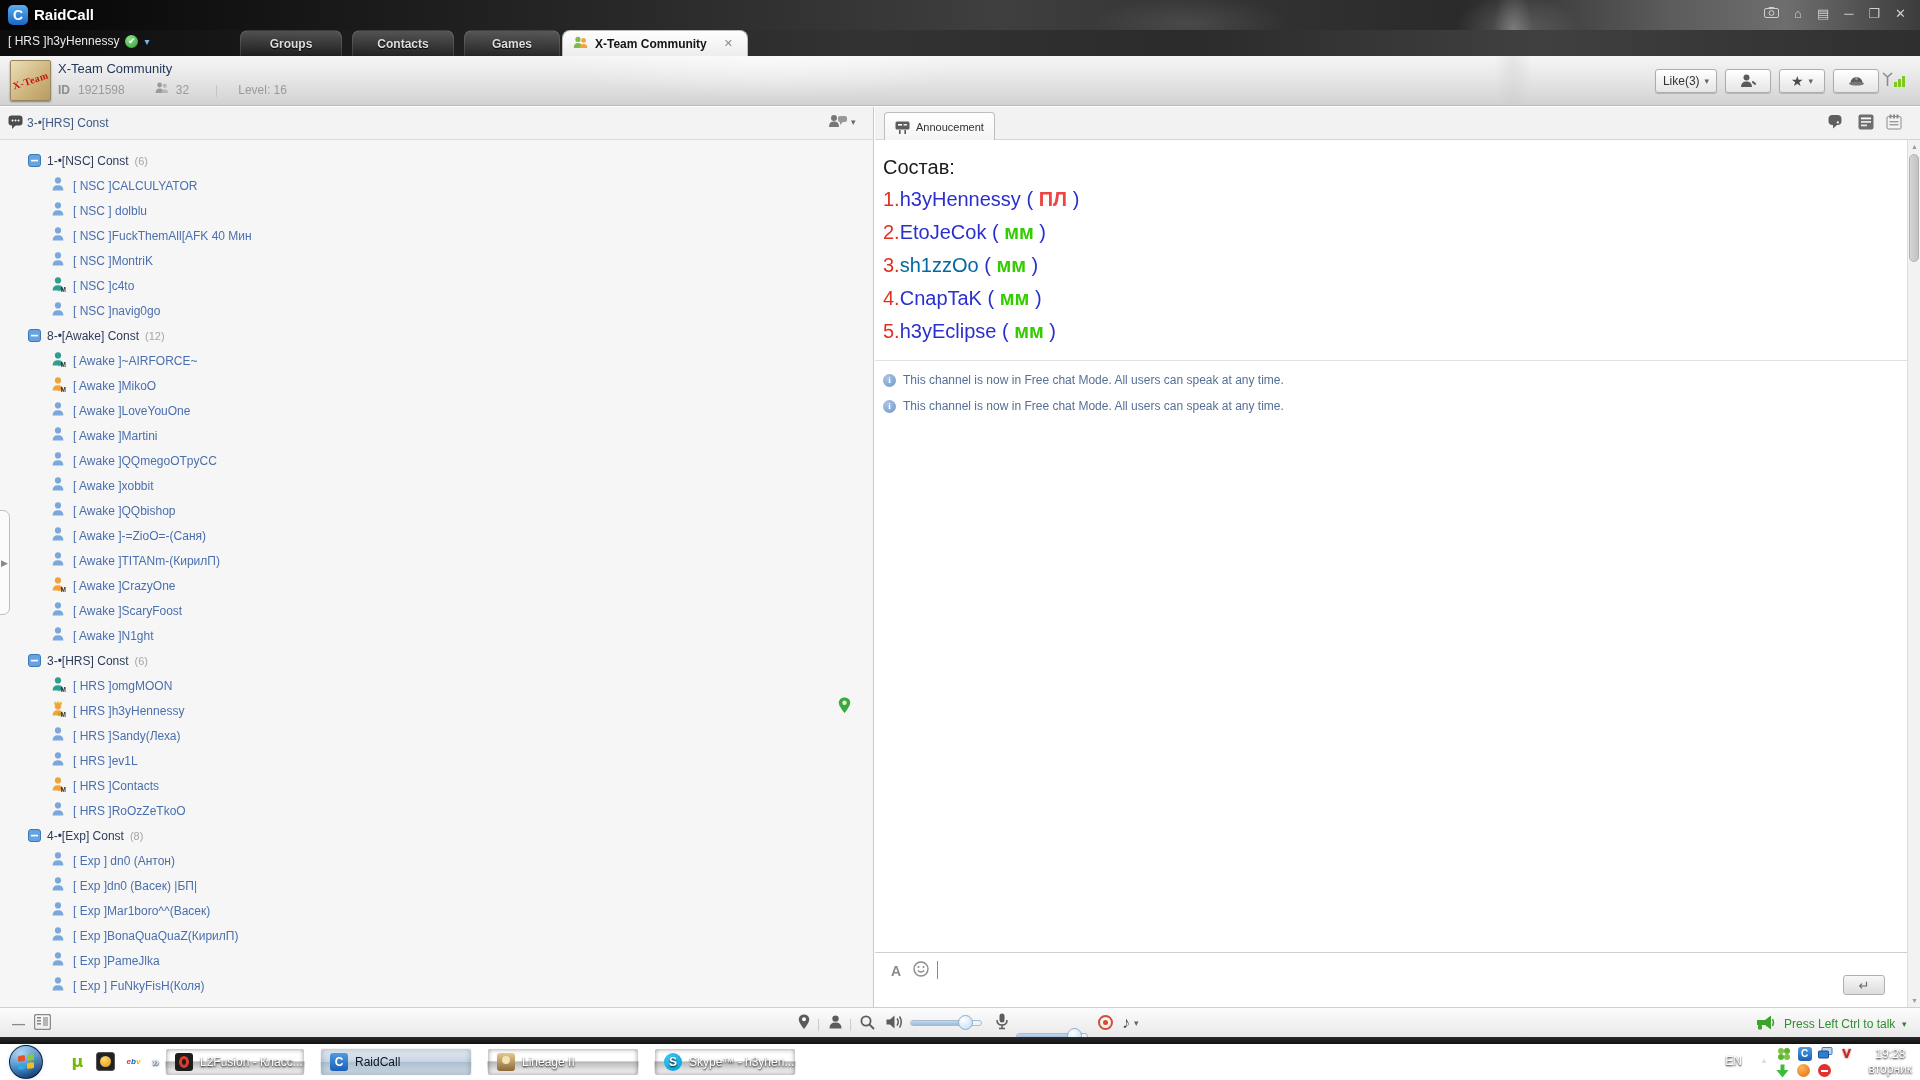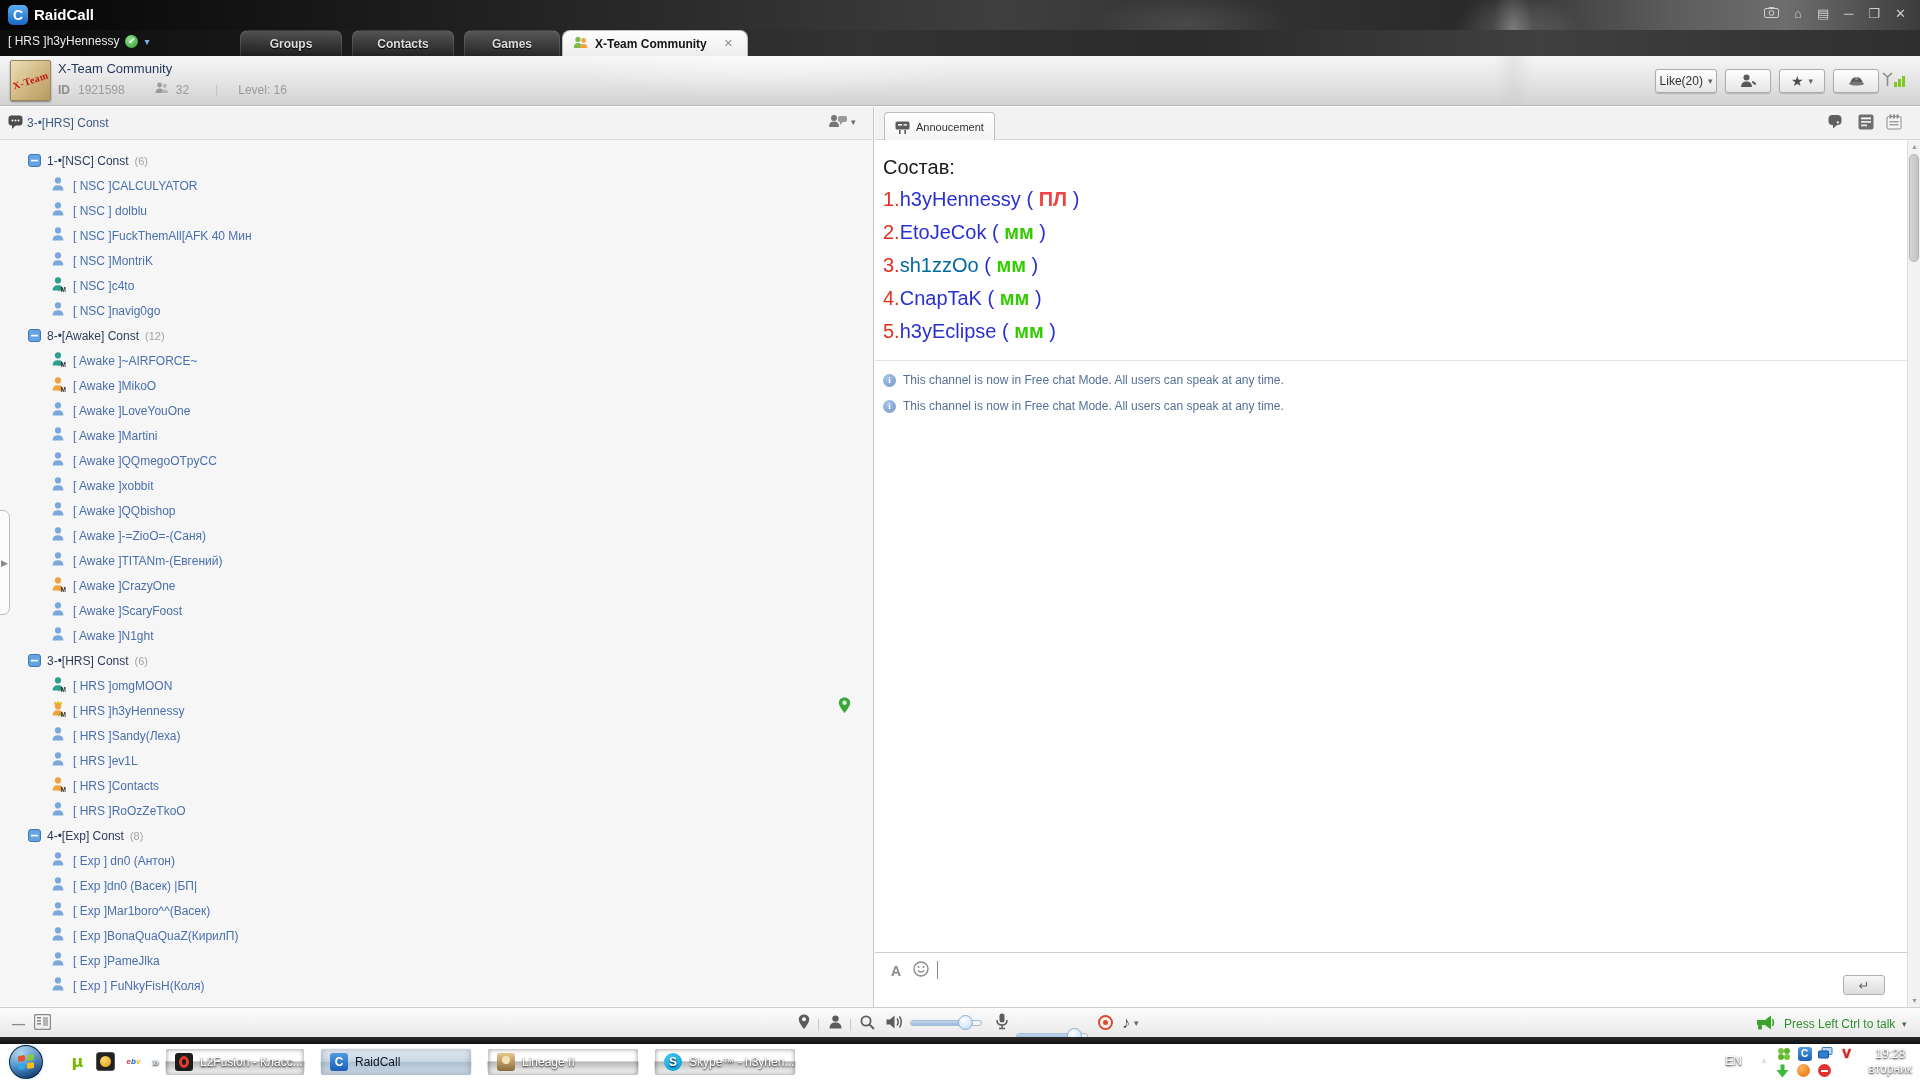--- a/index.html
+++ b/index.html
@@ -212,21 +212,21 @@
             <path d="M0.6,11 Q0.6,6.4 4.6,6.4 Q8.6,6.4 8.6,11 Z" fill="#9a9a9a"></path>
             <circle cx="9.8" cy="3.8" r="2" fill="#b5b5b5"></circle>
             <path d="M6.6,11 Q6.6,7.4 9.8,7.4 Q13,7.4 13,11 Z" fill="#b5b5b5"></path>
           </svg>
       </span>
       <span>32</span>
       <span class="gh-sep" style="margin-left:18px;">|</span>
       <span style="margin-left:12px;">Level: 16</span>
     </div>
     <div class="gh-btn" style="left:1655px;width:62px;">
-      <span>Like(20)</span>
+      <span>Like(3)</span>
         <span style="color:#666;font-size:9px;">▾</span>
     </div>
     <div class="gh-btn" style="left:1725px;width:46px;">
       <svg width="17" height="14" viewBox="0 0 17 14">
           <circle cx="6.5" cy="3.4" r="3" fill="#5a5a5a"></circle>
           <path d="M1,13 Q1,7.4 6.5,7.4 Q12,7.4 12,13 Z" fill="#5a5a5a"></path>
           <rect x="11.5" y="8" width="5" height="2" rx="1" fill="#5a5a5a" transform="rotate(40 14 9)"></rect>
         </svg>
     </div>
     <div class="gh-btn" style="left:1779px;width:46px;">
@@ -435,21 +435,21 @@
             <circle cx="8" cy="4.4" r="3.1" fill="#7aa8dc"></circle>
             <path d="M2.6,14.6 Q2.6,9.2 8,9.2 Q13.4,9.2 13.4,14.6 Z" fill="#7aa8dc"></path>
           </svg></span>
         <span class="mname">[ Awake ]-=ZioO=-(Саня)</span>
       </div>
       <div class="tree-row member-row">
         <span class="micon"><svg width="16" height="16" viewBox="0 0 16 16">
             <circle cx="8" cy="4.4" r="3.1" fill="#7aa8dc"></circle>
             <path d="M2.6,14.6 Q2.6,9.2 8,9.2 Q13.4,9.2 13.4,14.6 Z" fill="#7aa8dc"></path>
           </svg></span>
-        <span class="mname">[ Awake ]TITANm-(Евгений)</span>
+        <span class="mname">[ Awake ]TITANm-(КирилП)</span>
       </div>
       <div class="tree-row member-row">
         <span class="micon"><svg width="16" height="16" viewBox="0 0 16 16">
             <circle cx="8" cy="4.4" r="3.1" fill="#f2a23a"></circle>
             <path d="M2.6,14.6 Q2.6,9.2 8,9.2 Q13.4,9.2 13.4,14.6 Z" fill="#f2a23a"></path>
             <polygon points="8.4,15.4 8.4,11.8 10.8,13.6" fill="#f2a23a"></polygon>
             <text x="10.4" y="15.8" font-size="6.5" font-weight="bold" fill="#333">M</text>
           </svg></span>
         <span class="mname">[ Awake ]CrazyOne</span>
       </div>

